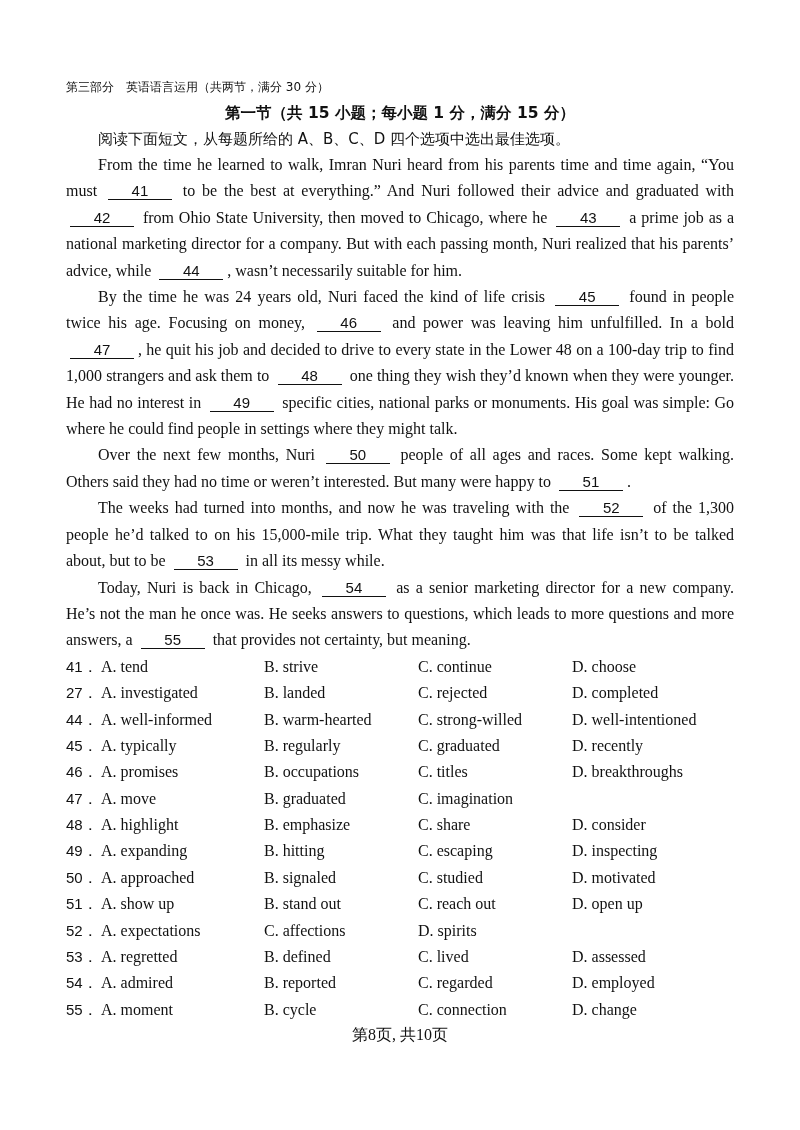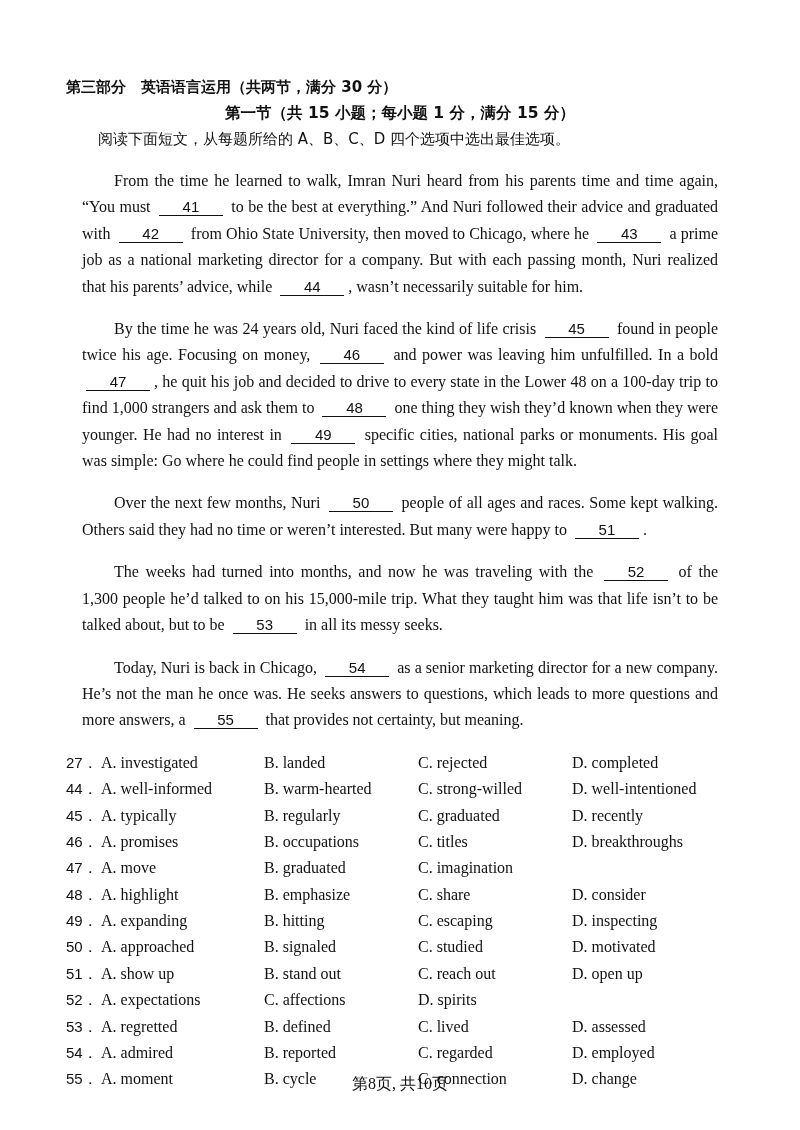--- a/index.html
+++ b/index.html
@@ -2,59 +2,66 @@
 <html><head>
 <meta charset="utf-8">
 <style>
   html, body { margin: 0; padding: 0; background: #ffffff; }
   body {
     width: 800px; height: 1130px; position: relative; overflow: hidden;
     font-family: "Liberation Serif", "DejaVu Serif", serif;
     color: #111111;
   }
   .page { position: absolute; left: 66px; top: 74px; width: 668px; }
-  .h1 { font-family: "DejaVu Sans", "Liberation Sans", sans-serif; font-weight: bold; font-size: 15px; line-height: 26px; height: 26px; white-space: nowrap; }
+  .h1 { font-family: "DejaVu Sans", "Liberation Sans", sans-serif; font-weight: normal; font-size: 12px; line-height: 26px; height: 26px; white-space: nowrap; }
   .h2 { font-family: "DejaVu Sans", "Liberation Sans", sans-serif; font-weight: bold; font-size: 15.5px; line-height: 26px; height: 26px; white-space: nowrap; text-align: center; }
   .instr { font-family: "DejaVu Sans", "Liberation Sans", sans-serif; font-size: 15px; line-height: 26px; height: 26px; padding-left: 32px; white-space: nowrap; }
-  .para { font-size: 16px; line-height: 26.4px; text-align: justify; text-indent: 32px; margin: 16px; }
+  .para { font-size: 16px; line-height: 26.4px; text-align: justify; text-indent: 32px; margin: 0; }
   .blank {
     display: inline-block; min-width: 52px; text-align: center;
     border-bottom: 1px solid #111; line-height: 16px; padding: 0 6px;
     text-indent: 0; font-family: "Liberation Sans", "DejaVu Sans", sans-serif; font-size: 15px;
     margin: 0 4px;
   }
   .options { margin-top: 0; }
   .opt-row { display: flex; height: 26.4px; line-height: 26.4px; font-size: 16px; white-space: nowrap; }
   .opt-num { width: 35px; font-family: "Liberation Sans", "DejaVu Sans", sans-serif; font-size: 15px; }
   .opt-a { width: 163px; }
   .opt-b { width: 154px; }
   .opt-c { width: 154px; }
   .opt-d { width: 160px; }
   .footer {
-    position: absolute; left: 0; width: 800px; top: 1074px; text-align: center;
+    position: absolute; left: 0; width: 800px; top: 1025px; text-align: center;
     font-size: 16px; font-family: "Liberation Serif", "DejaVu Serif", serif;
   }
 </style>
 </head>
 <body>
 
 <div class="page">
   <div class="h1">第三部分　英语语言运用（共两节，满分 30 分）</div>
   <div class="h2">第一节（共 15 小题；每小题 1 分，满分 15 分）</div>
   <div class="instr">阅读下面短文，从每题所给的 A、B、C、D 四个选项中选出最佳选项。</div>
 
   <div id="passage">
       <p class="para"><span>From the time he learned to walk, Imran Nuri heard from his parents time and time again, “You must</span> <span class="blank">41</span> <span>to be the best at everything.” And Nuri followed their advice and graduated with</span> <span class="blank">42</span> <span>from Ohio State University, then moved to Chicago, where he</span> <span class="blank">43</span> <span>a prime job as a national marketing director for a company. But with each passing month, Nuri realized that his parents’ advice, while</span> <span class="blank">44</span><span>, wasn’t necessarily suitable for him.</span></p>
       <p class="para"><span>By the time he was 24 years old, Nuri faced the kind of life crisis</span> <span class="blank">45</span> <span>found in people twice his age. Focusing on money,</span> <span class="blank">46</span> <span>and power was leaving him unfulfilled. In a bold</span> <span class="blank">47</span><span>, he quit his job and decided to drive to every state in the Lower 48 on a 100-day trip to find 1,000 strangers and ask them to</span> <span class="blank">48</span> <span>one thing they wish they’d known when they were younger. He had no interest in</span> <span class="blank">49</span> <span>specific cities, national parks or monuments. His goal was simple: Go where he could find people in settings where they might talk.</span></p>
       <p class="para"><span>Over the next few months, Nuri</span> <span class="blank">50</span> <span>people of all ages and races. Some kept walking. Others said they had no time or weren’t interested. But many were happy to</span> <span class="blank">51</span><span>.</span></p>
-      <p class="para"><span>The weeks had turned into months, and now he was traveling with the</span> <span class="blank">52</span> <span>of the 1,300 people he’d talked to on his 15,000-mile trip. What they taught him was that life isn’t to be talked about, but to be</span> <span class="blank">53</span> <span>in all its messy seeks.</span></p>
+      <p class="para"><span>The weeks had turned into months, and now he was traveling with the</span> <span class="blank">52</span> <span>of the 1,300 people he’d talked to on his 15,000-mile trip. What they taught him was that life isn’t to be talked about, but to be</span> <span class="blank">53</span> <span>in all its messy while.</span></p>
       <p class="para"><span>Today, Nuri is back in Chicago,</span> <span class="blank">54</span> <span>as a senior marketing director for a new company. He’s not the man he once was. He seeks answers to questions, which leads to more questions and more answers, a</span> <span class="blank">55</span> <span>that provides not certainty, but meaning.</span></p>
     </div>
 
   <div class="options" id="options">
+      <div class="opt-row">
+        <span class="opt-num">41．</span>
+        <span class="opt-a">A. tend</span>
+        <span class="opt-b">B. strive</span>
+        <span class="opt-c">C. continue</span>
+        <span class="opt-d">D. choose</span>
+      </div>
       <div class="opt-row">
         <span class="opt-num">27．</span>
         <span class="opt-a">A. investigated</span>
         <span class="opt-b">B. landed</span>
         <span class="opt-c">C. rejected</span>
         <span class="opt-d">D. completed</span>
       </div>
       <div class="opt-row">
         <span class="opt-num">44．</span>
         <span class="opt-a">A. well-informed</span>

